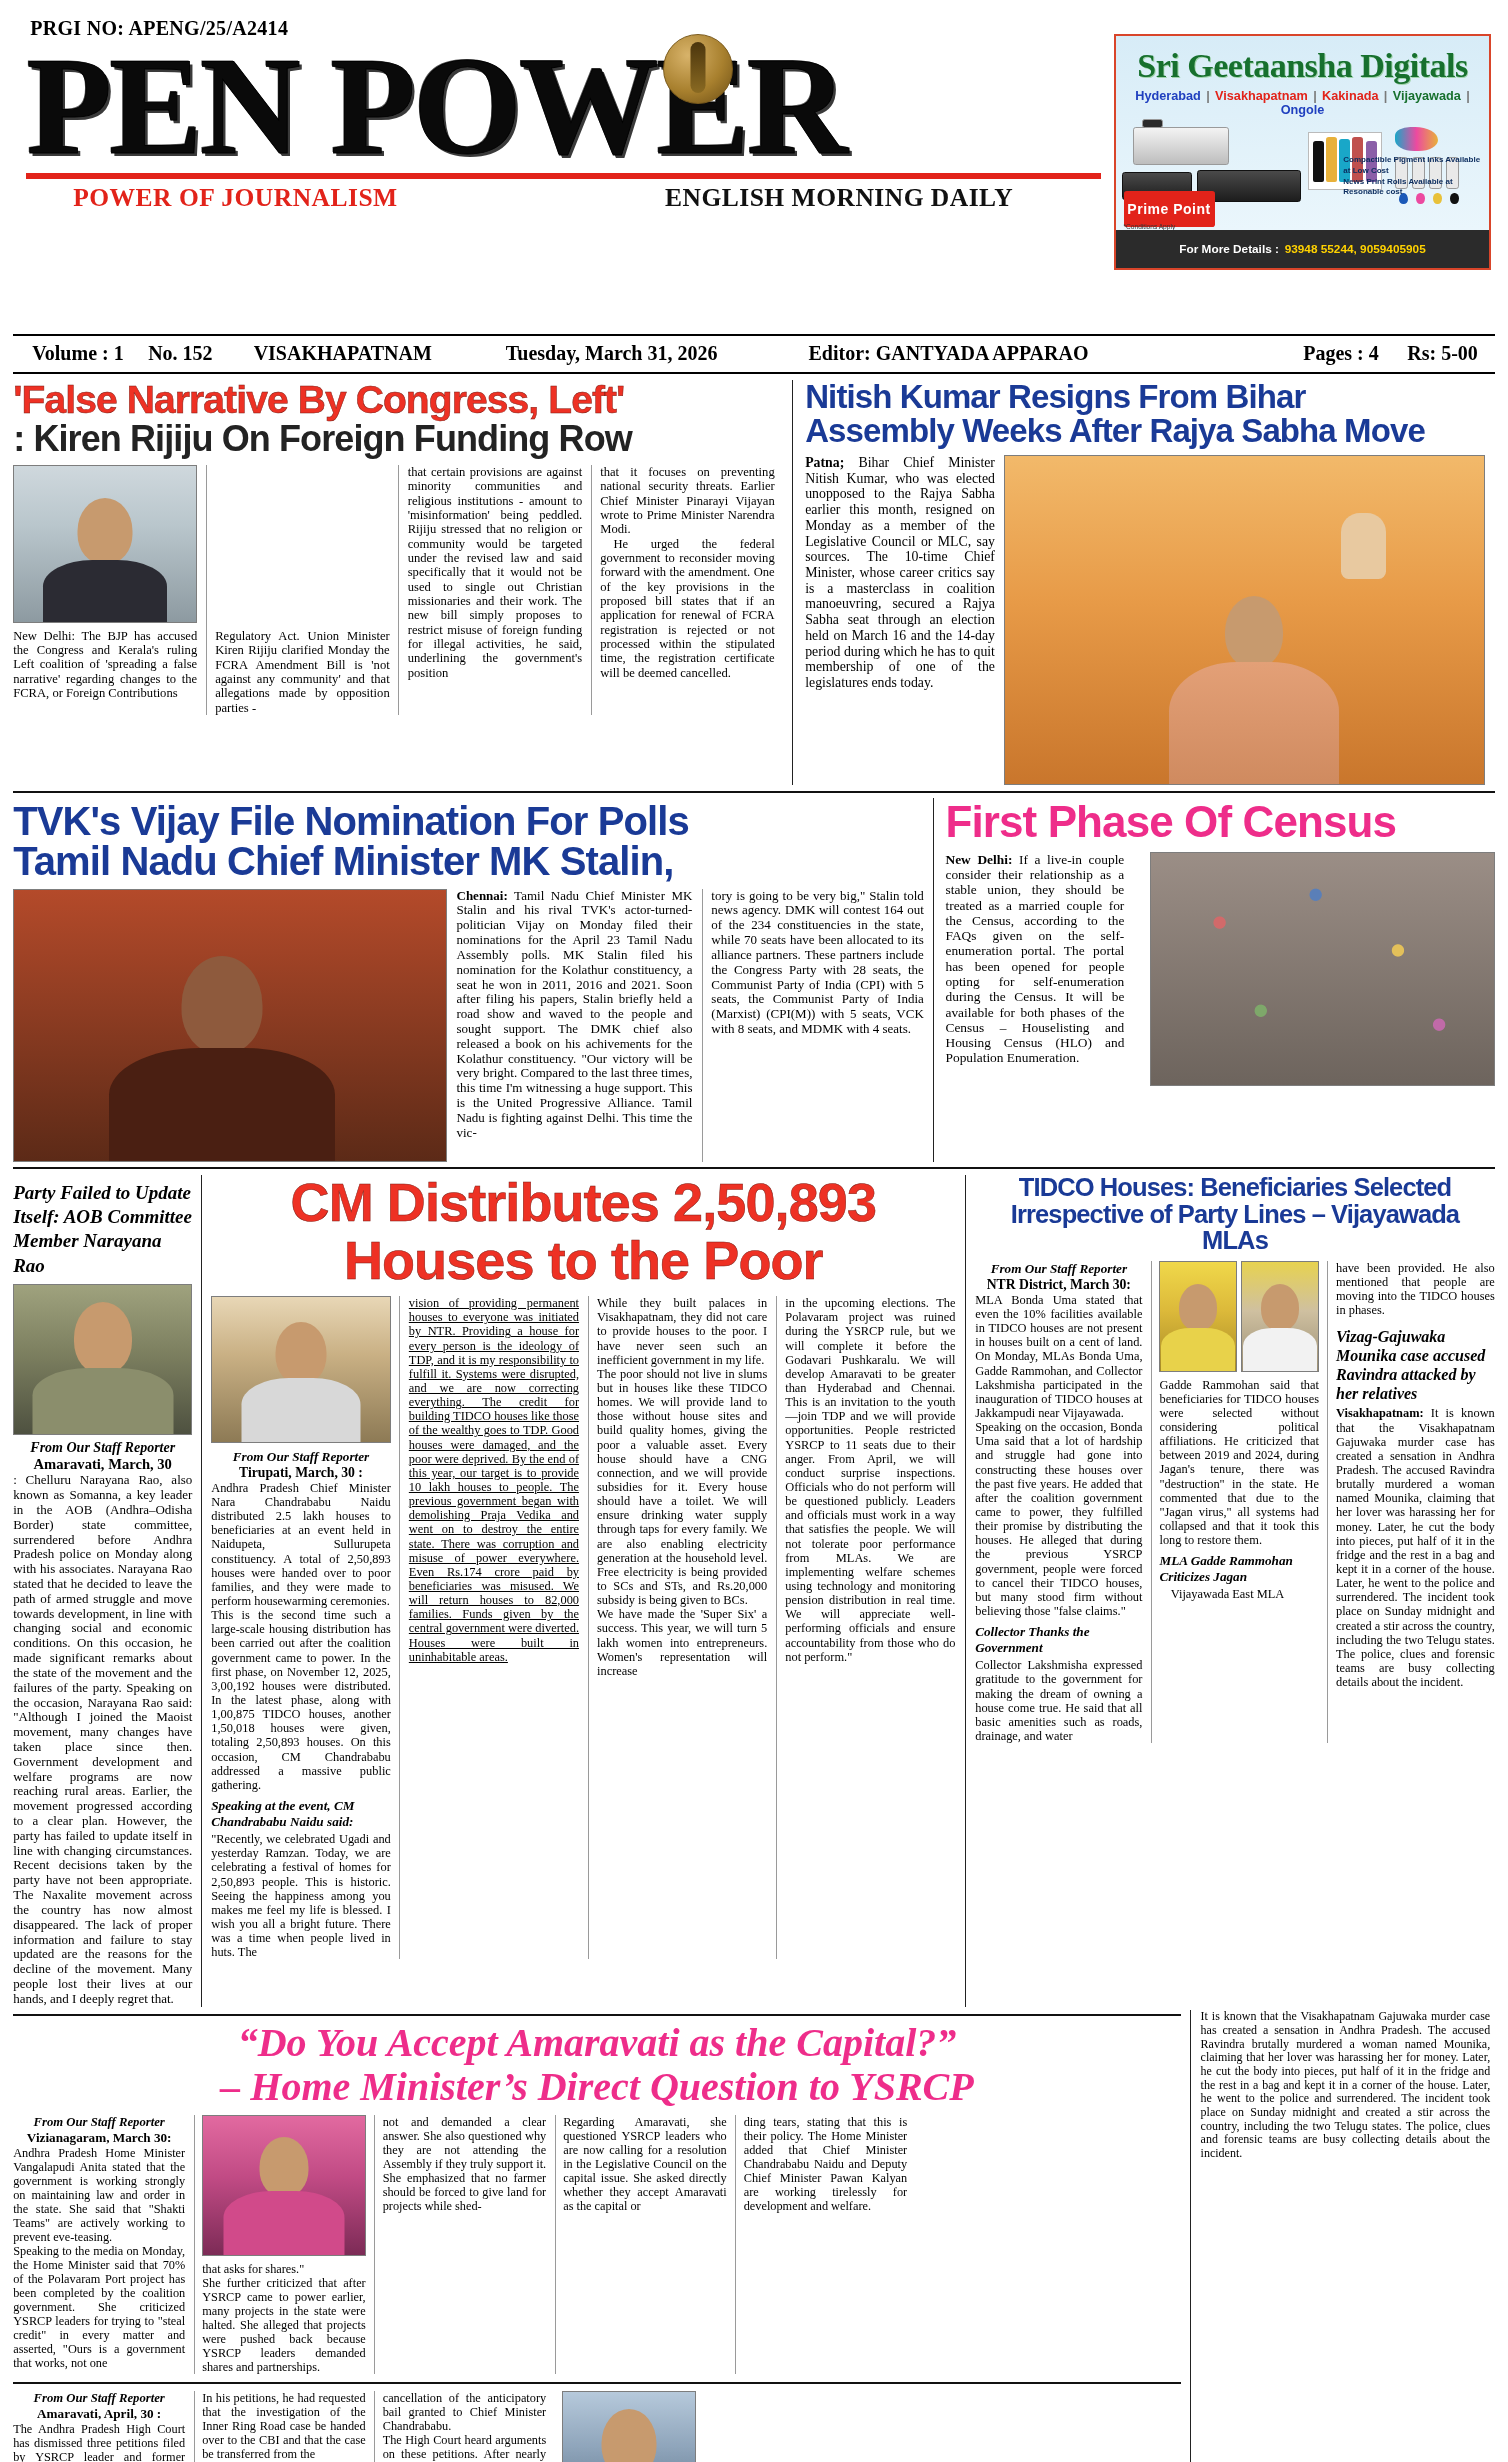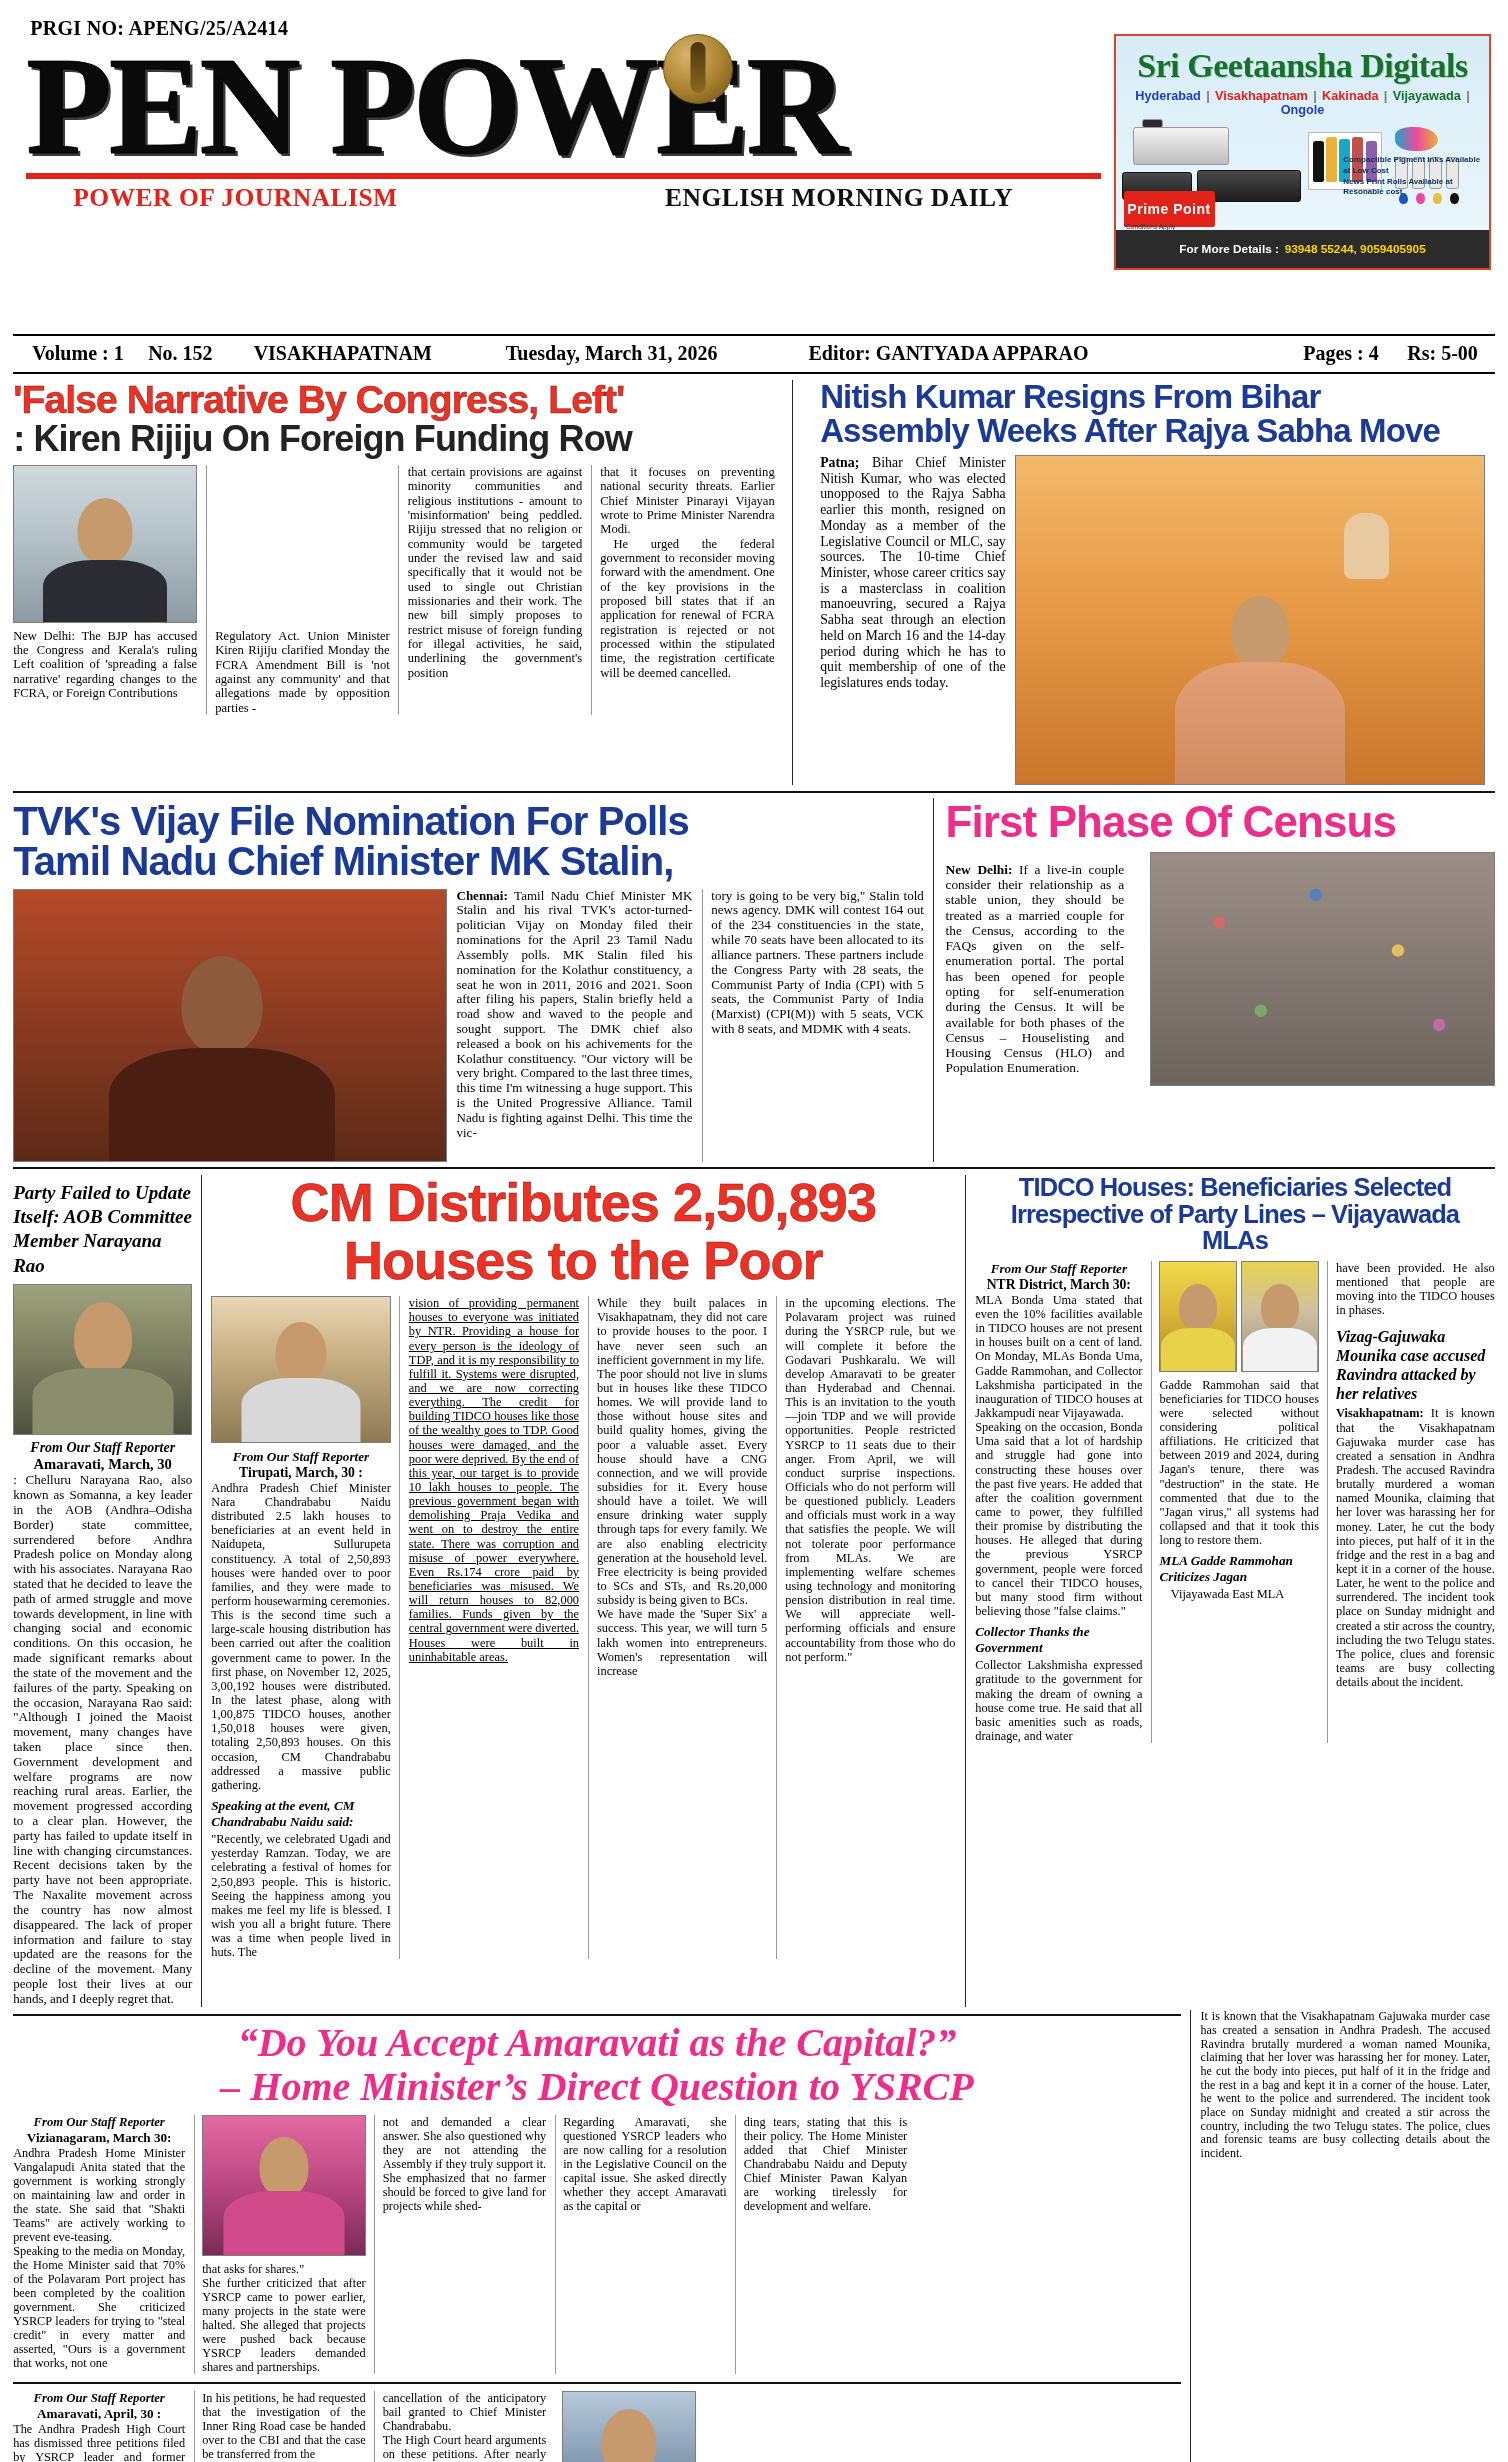--- a/index.html
+++ b/index.html
@@ -244,21 +244,21 @@
         <div style="width:184px; padding-left:8.5px;" class="col-rule">
           <p class="body" style="font-size:12.6px;">that certain provisions are against minority communities and religious institutions - amount to 'misinformation' being peddled. Rijiju stressed that no religion or community would be targeted under the revised law and said specifically that it would not be used to single out Christian missionaries and their work. The new bill simply proposes to restrict misuse of foreign funding for illegal activities, he said, underlining the government's position</p>
         </div>
         <div style="width:184px; padding-left:8.5px;" class="col-rule">
           <p class="body" style="font-size:12.6px;">that it focuses on preventing national security threats. Earlier Chief Minister Pinarayi Vijayan wrote to Prime Minister Narendra Modi.</p>
           <p class="body" style="font-size:12.6px; text-indent:13.2px;">He urged the federal government to reconsider moving forward with the amendment. One of the key provisions in the proposed bill states that if an application for renewal of FCRA registration is rejected or not processed within the stipulated time, the registration certificate will be deemed cancelled.</p>
         </div>
       </div>
     </div>
 
-    <div style="width:693px; border-left:1.9px solid #222; padding-left:27px;">
+    <div style="width:693px; border-left:1.9px solid #222; padding-left:12px;">
       <div class="hl-blue" style="font-size:33px;">Nitish Kumar Resigns From Bihar</div>
       <div class="hl-blue" style="font-size:33px; margin-top:1.9px;">Assembly Weeks After Rajya Sabha Move</div>
 
       <div style="display:flex; margin-top:7.5px; gap:9.4px;">
         <div style="width:193px;">
           <p class="body" style="font-size:13.8px;">
             <span class="lead">Patna;</span>
             <span>Bihar Chief Minister Nitish Kumar, who was elected unopposed to the Rajya Sabha earlier this month, resigned on Monday as a member of the Legislative Council or MLC, say sources. The 10-time Chief Minister, whose career critics say is a masterclass in coalition manoeuvring, secured a Rajya Sabha seat through an election held on March 16 and the 14-day period during which he has to quit membership of one of the legislatures ends today.</span>
           </p>
         </div>
@@ -292,21 +292,21 @@
         </div>
         <div style="width:222px; padding-left:8.5px;" class="col-rule">
           <p class="body" style="font-size:13px;">tory is going to be very big," Stalin told news agency. DMK will contest 164 out of the 234 constituencies in the state, while 70 seats have been allocated to its alliance partners. These partners include the Congress Party with 28 seats, the Communist Party of India (CPI) with 5 seats, the Communist Party of India (Marxist) (CPI(M)) with 5 seats, VCK with 8 seats, and MDMK with 4 seats.</p>
         </div>
       </div>
     </div>
 
     <div style="width:562px; border-left:1.9px solid #222; padding-left:11.3px;">
       <div class="hl-pink" style="font-size:44px; margin-top:1.9px;">First Phase Of Census</div>
 
-      <div style="display:flex; margin-top:7.5px; gap:26px;align-items:center;">
+      <div style="display:flex; margin-top:7.5px; gap:26px;">
         <div style="width:181px;">
           <p class="body" style="font-size:13.4px;">
             <span class="lead">New Delhi:</span>
             <span>If a live-in couple consider their relationship as a stable union, they should be treated as a married couple for the Census, according to the FAQs given on the self-enumeration portal. The portal has been opened for people opting for self-enumeration during the Census. It will be available for both phases of the Census – Houselisting and Housing Census (HLO) and Population Enumeration.</span>
           </p>
         </div>
         <div class="photo ph-crowd" style="width:349px; height:234px;"></div>
       </div>
     </div>
   </div>

